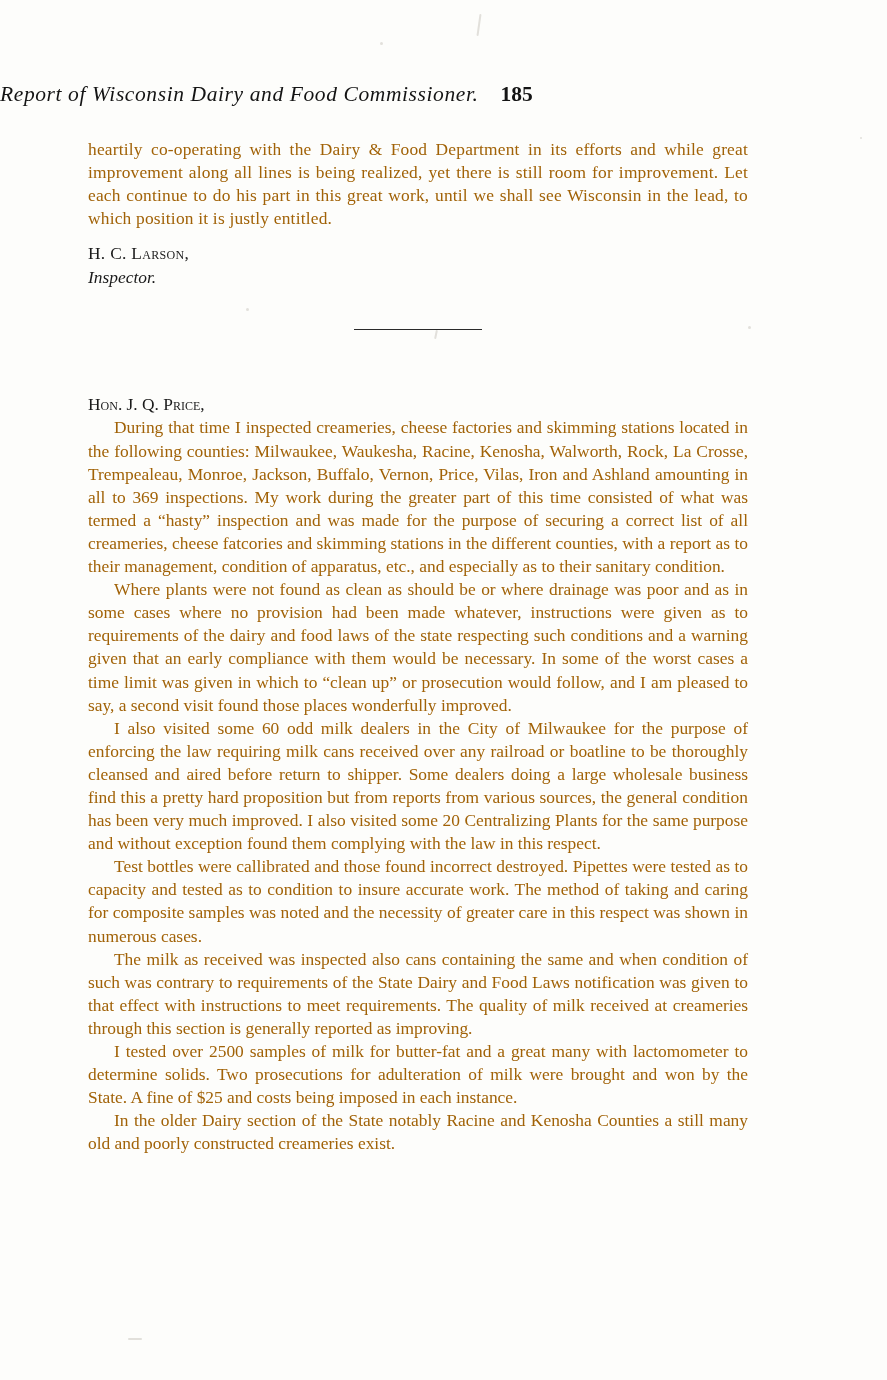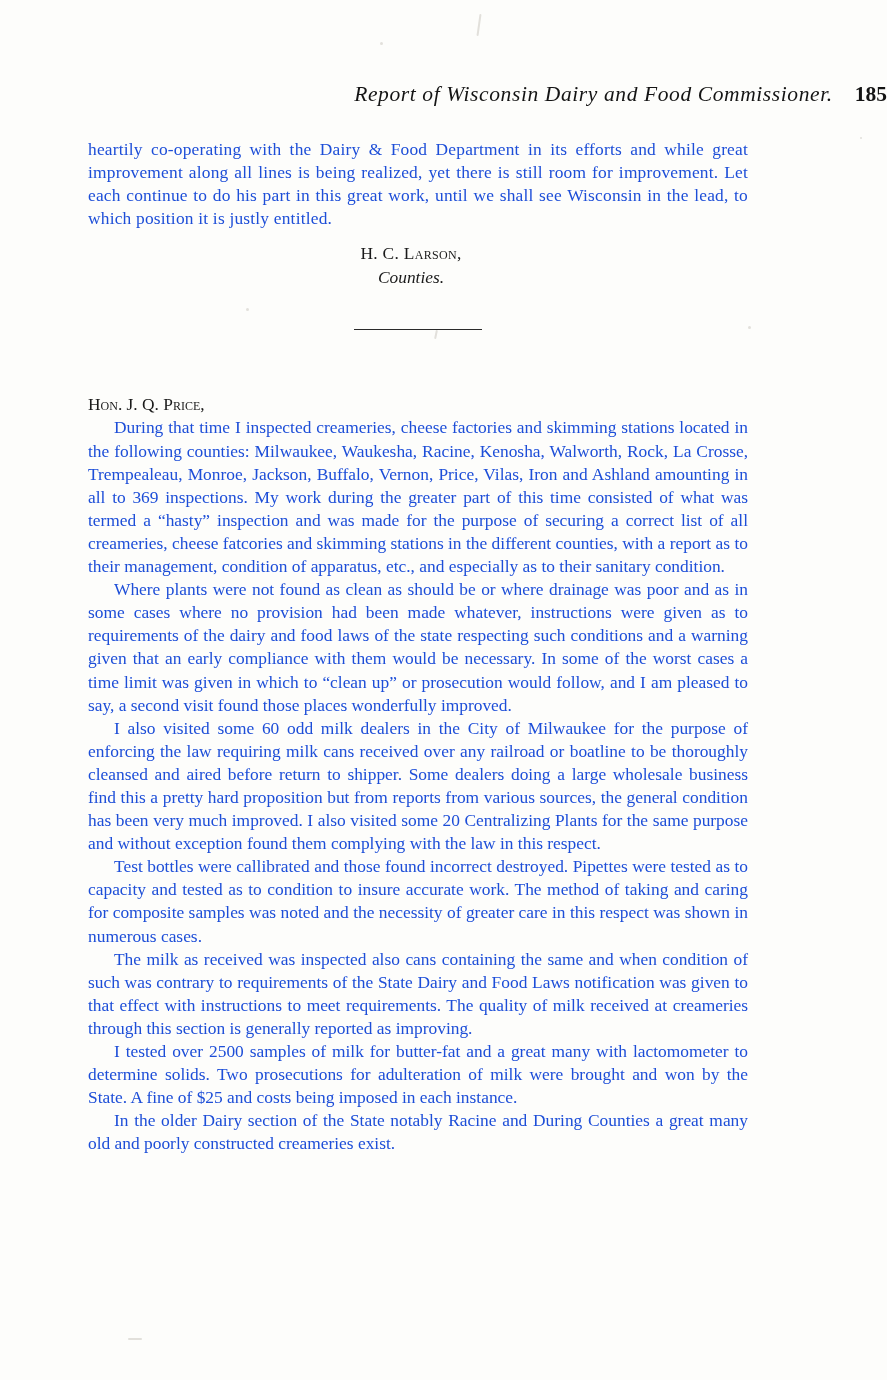--- a/index.html
+++ b/index.html
@@ -27,21 +27,21 @@
     position: absolute;
     background: #d8d6d0;
     border-radius: 50%;
     opacity: .75;
   }
   .running-head {
     position: absolute;
     top: 82px;
     left: 0;
     width: 887px;
-    text-align: right;
+    text-align: left;
     font-style: italic;
     font-size: 21.5px;
     letter-spacing: .6px;
     color: #141414;
     white-space: nowrap;
   }
   .running-head .pageno {
     font-style: normal;
     font-weight: bold;
     margin-left: 22px;
@@ -52,26 +52,26 @@
     top: 138px;
     left: 88px;
     width: 660px;
   }
   p {
     margin: 0;
     font-size: 17.4px;
     line-height: 23.1px;
     text-align: justify;
     text-justify: inter-word;
-    color: #1d4ed8;
+    color: #a16207;
   }
   p.indent { text-indent: 26px; }
   .signature {
     margin-top: 12px;
-    text-align: center;
+    text-align: left;
     font-size: 17.4px;
     line-height: 23.5px;
     padding-right: 14px;
   }
   .signature .name {
     display: block;
     letter-spacing: .3px;
   }
   .smallcaps {
     font-variant: small-caps;
@@ -116,33 +116,33 @@
   <div class="running-head">
     <span>Report of Wisconsin Dairy and Food Commissioner.</span><span class="pageno">185</span>
   </div>
 
   <div class="body-col">
 
     <p class="lead">heartily co-operating with the Dairy &amp; Food Department in its efforts and while great improvement along all lines is being realized, yet there is still room for improvement. Let each continue to do his part in this great work, until we shall see Wisconsin in the lead, to which position it is justly entitled.</p>
 
     <div class="signature">
       <span class="name smallcaps">H. C. Larson,</span>
-      <span class="role">Counties.</span>
+      <span class="role">Inspector.</span>
     </div>
 
     <div class="rule-wrap">
       <span class="rule"></span>
     </div>
 
     <div class="addressee">
       <span class="smallcaps">Hon. J. Q. Price,</span>
     </div>
 
     <p class="indent">During that time I inspected creameries, cheese factories and skimming stations located in the following counties:  Milwaukee, Waukesha, Racine, Kenosha, Walworth, Rock, La Crosse, Trempealeau, Monroe, Jackson, Buffalo, Vernon, Price, Vilas, Iron and Ashland amounting in all to 369 inspections.  My work during the greater part of this time consisted of what was termed a “hasty” inspection and was made for the purpose of securing a correct list of all creameries, cheese fatcories and skimming stations in the different counties, with a report as to their management, condition of apparatus, etc., and especially as to their sanitary condition.</p>
     <p class="indent">Where plants were not found as clean as should be or where drainage was poor and as in some cases where no provision had been made whatever, instructions were given as to requirements of the dairy and food laws of the state respecting such conditions and a warning given that an early compliance with them would be necessary.  In some of the worst cases a time limit was given in which to “clean up” or prosecution would follow, and I am pleased to say, a second visit found those places wonderfully improved.</p>
     <p class="indent">I also visited some 60 odd milk dealers in the City of Milwaukee for the purpose of enforcing the law requiring milk cans received over any railroad or boatline to be thoroughly cleansed and aired before return to shipper.  Some dealers doing a large wholesale business find this a pretty hard proposition but from reports from various sources, the general condition has been very much improved.  I also visited some 20 Centralizing Plants for the same purpose and without exception found them complying with the law in this respect.</p>
     <p class="indent">Test bottles were callibrated and those found incorrect destroyed. Pipettes were tested as to capacity and tested as to condition to insure accurate work.  The method of taking and caring for composite samples was noted and the necessity of greater care in this respect was shown in numerous cases.</p>
     <p class="indent">The milk as received was inspected also cans containing the same and when condition of such was contrary to requirements of the State Dairy and Food Laws notification was given to that effect with instructions to meet requirements.  The quality of milk received at creameries through this section is generally reported as improving.</p>
     <p class="indent">I tested over 2500 samples of milk for butter-fat and a great many with lactomometer to determine solids.  Two prosecutions for adulteration of milk were brought and won by the State.  A fine of $25 and costs being imposed in each instance.</p>
-    <p class="indent">In the older Dairy section of the State notably Racine and During Counties a great many old and poorly constructed creameries exist.</p>
+    <p class="indent">In the older Dairy section of the State notably Racine and Kenosha Counties a still many old and poorly constructed creameries exist.</p>
 
   </div>
 </div>
 
 </body></html>

